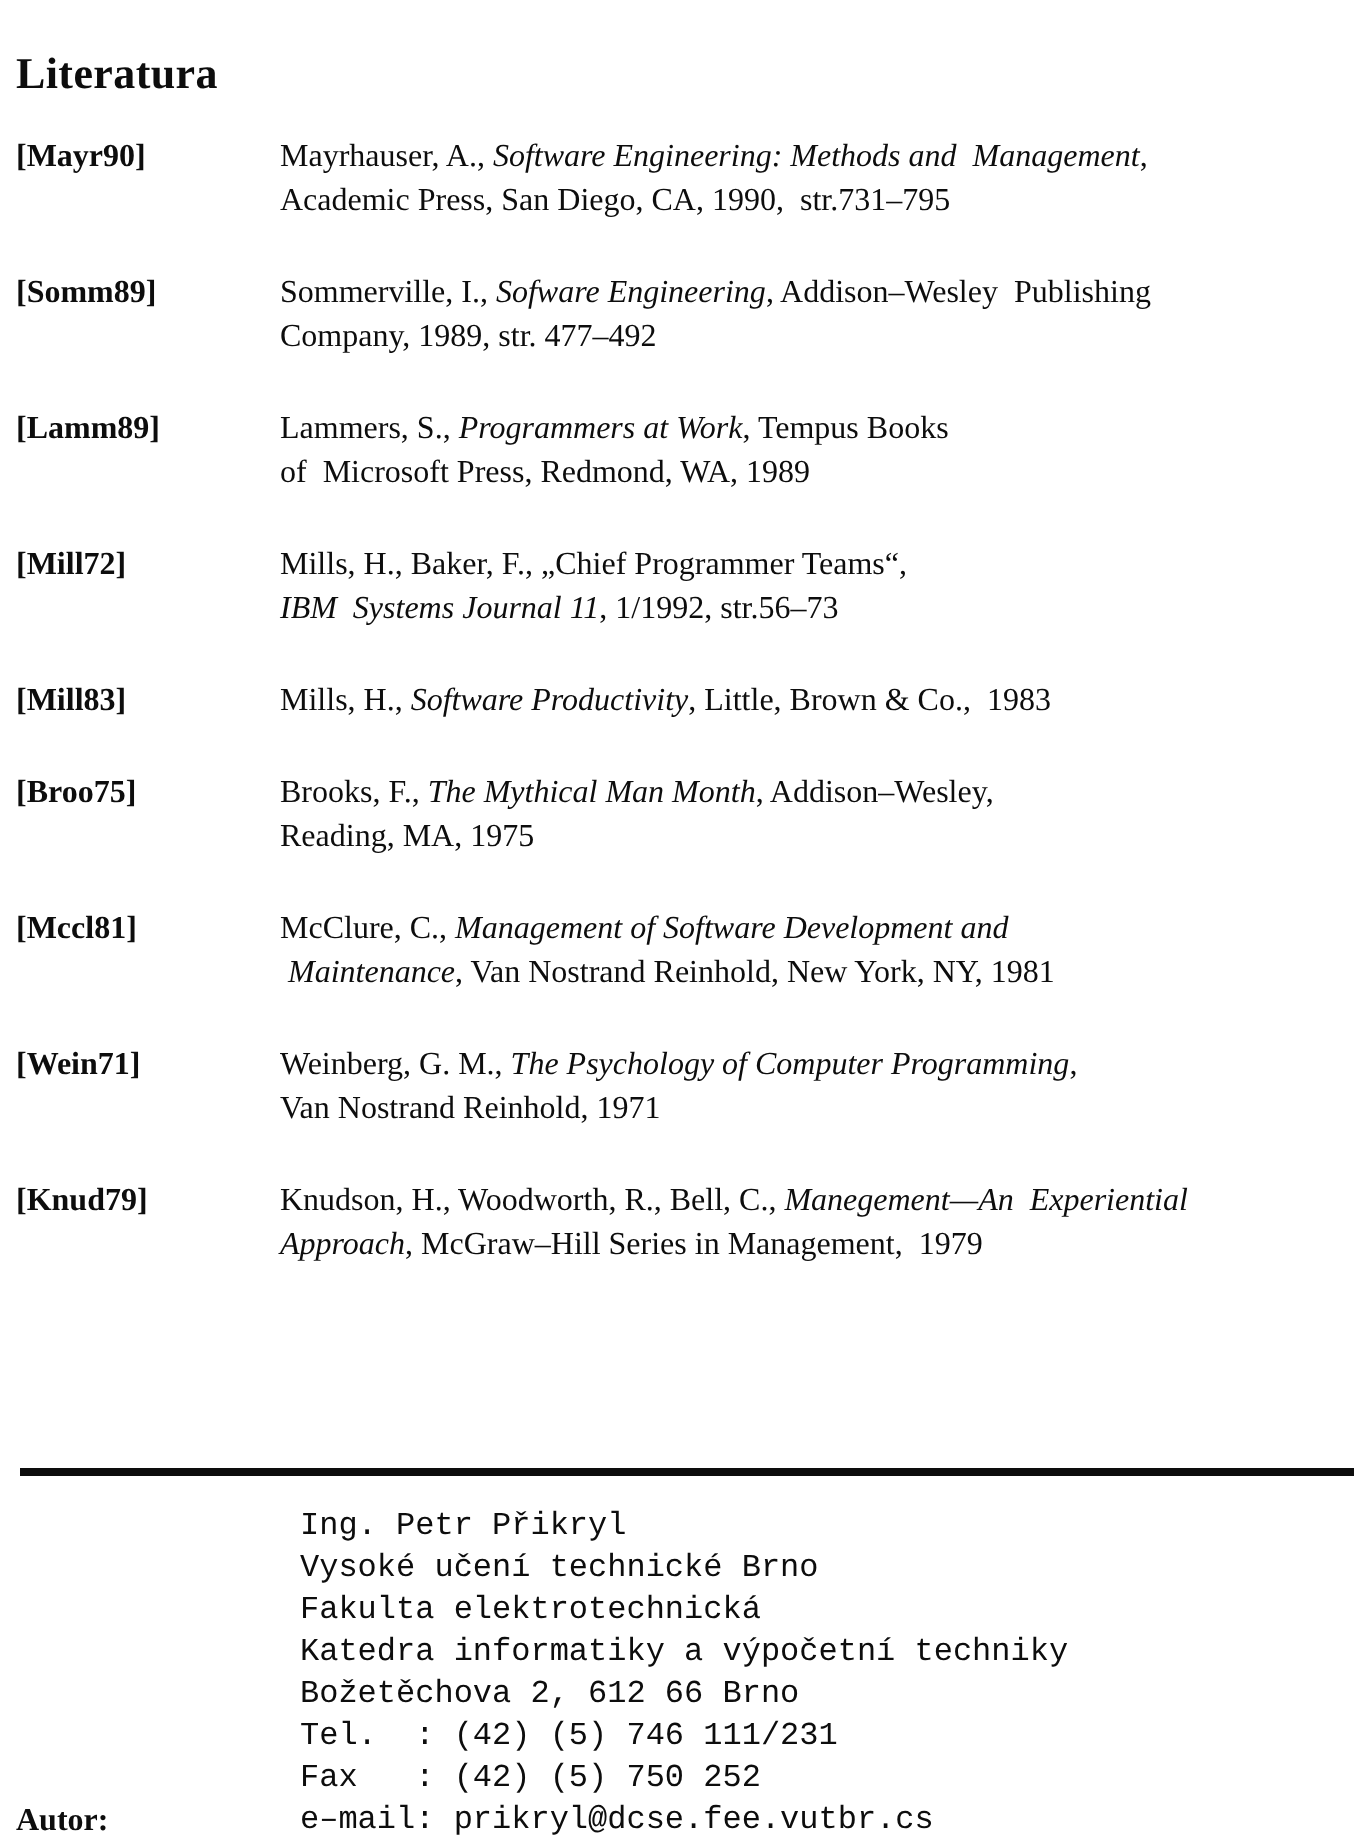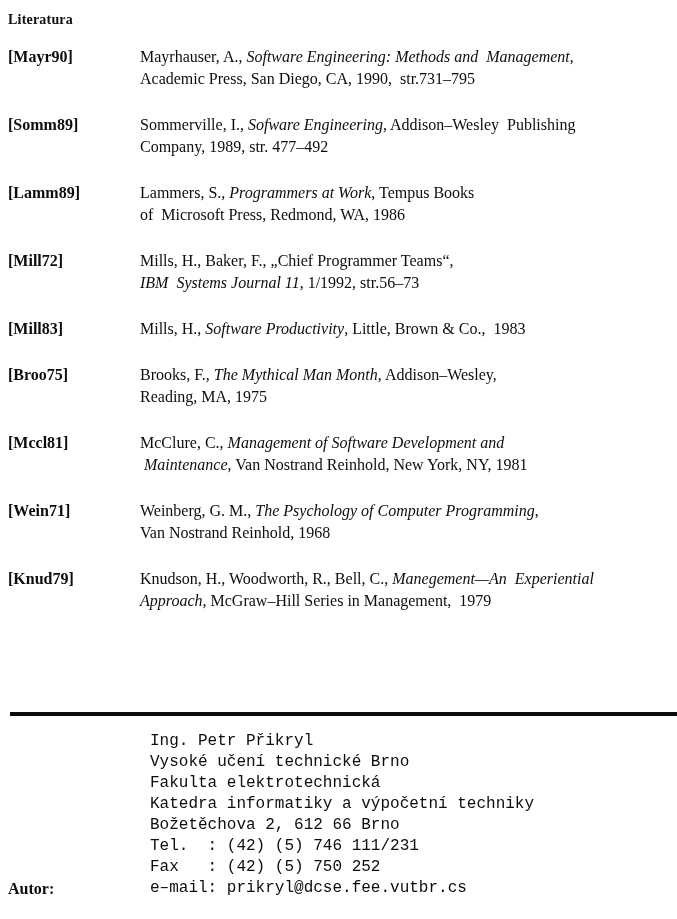--- a/index.html
+++ b/index.html
@@ -13,23 +13,23 @@
     height: 919px;
     background: #ffffff;
     color: #0d0d0d;
     font-family: "Liberation Serif", "DejaVu Serif", serif;
     font-size: 16px;
     box-sizing: border-box;
     padding: 12px 8px 0 8px;
     overflow: hidden;
   }
   .doc-title {
-    font-size: 14px;
+    font-size: 22px;
     font-weight: bold;
-    margin: 0 0 18px 0;
+    margin: 12px 0 18px 0;
     letter-spacing: 0.2px;
   }
   .ref-list { }
   .ref-row {
     display: flex;
     align-items: flex-start;
     margin-bottom: 24px;
     line-height: 22px;
   }
   .ref-label {
@@ -79,41 +79,41 @@
       <div class="ref-row">
         <div class="ref-label">[Mayr90]</div>
         <div class="ref-text"><span>Mayrhauser, A., </span><em>Software Engineering: Methods and  Management</em><span>,</span><br><span>Academic Press, San Diego, CA, 1990,  str.731–795</span></div>
       </div>
       <div class="ref-row">
         <div class="ref-label">[Somm89]</div>
         <div class="ref-text"><span>Sommerville, I., </span><em>Sofware Engineering</em><span>, Addison–Wesley  Publishing</span><br><span>Company, 1989, str. 477–492</span></div>
       </div>
       <div class="ref-row">
         <div class="ref-label">[Lamm89]</div>
-        <div class="ref-text"><span>Lammers, S., </span><em>Programmers at Work</em><span>, Tempus Books</span><br><span>of  Microsoft Press, Redmond, WA, 1986</span></div>
+        <div class="ref-text"><span>Lammers, S., </span><em>Programmers at Work</em><span>, Tempus Books</span><br><span>of  Microsoft Press, Redmond, WA, 1989</span></div>
       </div>
       <div class="ref-row">
         <div class="ref-label">[Mill72]</div>
         <div class="ref-text"><span>Mills, H., Baker, F., „Chief Programmer Teams“,</span><br><em>IBM  Systems Journal 11</em><span>, 1/1992, str.56–73</span></div>
       </div>
       <div class="ref-row">
         <div class="ref-label">[Mill83]</div>
         <div class="ref-text"><span>Mills, H., </span><em>Software Productivity</em><span>, Little, Brown &amp; Co.,  1983</span></div>
       </div>
       <div class="ref-row">
         <div class="ref-label">[Broo75]</div>
         <div class="ref-text"><span>Brooks, F., </span><em>The Mythical Man Month</em><span>, Addison–Wesley,</span><br><span>Reading, MA, 1975</span></div>
       </div>
       <div class="ref-row">
         <div class="ref-label">[Mccl81]</div>
         <div class="ref-text"><span>McClure, C., </span><em>Management of Software Development and</em><br><em> Maintenance</em><span>, Van Nostrand Reinhold, New York, NY, 1981</span></div>
       </div>
       <div class="ref-row">
         <div class="ref-label">[Wein71]</div>
-        <div class="ref-text"><span>Weinberg, G. M., </span><em>The Psychology of Computer Programming</em><span>,</span><br><span>Van Nostrand Reinhold, 1968</span></div>
+        <div class="ref-text"><span>Weinberg, G. M., </span><em>The Psychology of Computer Programming</em><span>,</span><br><span>Van Nostrand Reinhold, 1971</span></div>
       </div>
       <div class="ref-row">
         <div class="ref-label">[Knud79]</div>
         <div class="ref-text"><span>Knudson, H., Woodworth, R., Bell, C., </span><em>Manegement—An  Experiential</em><br><em>Approach</em><span>, McGraw–Hill Series in Management,  1979</span></div>
       </div>
     </div>
 
   <div class="divider"></div>
 
   <div class="author-block">

